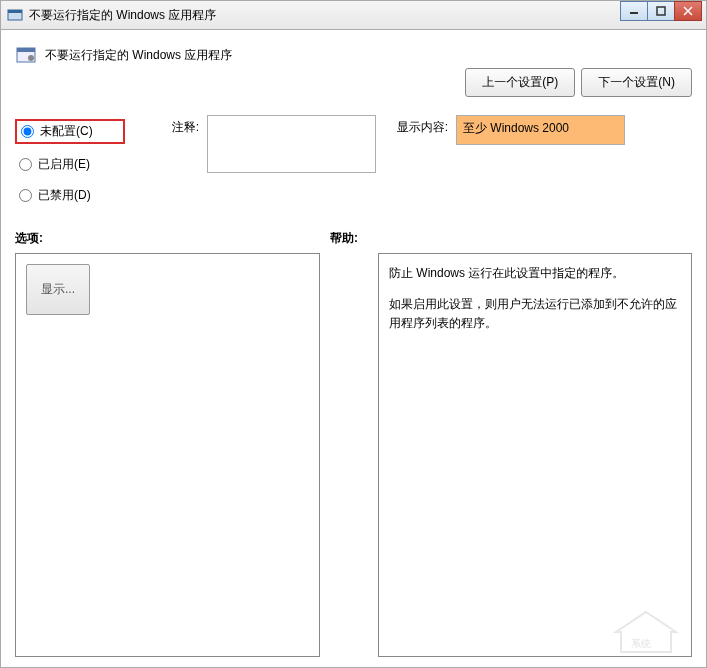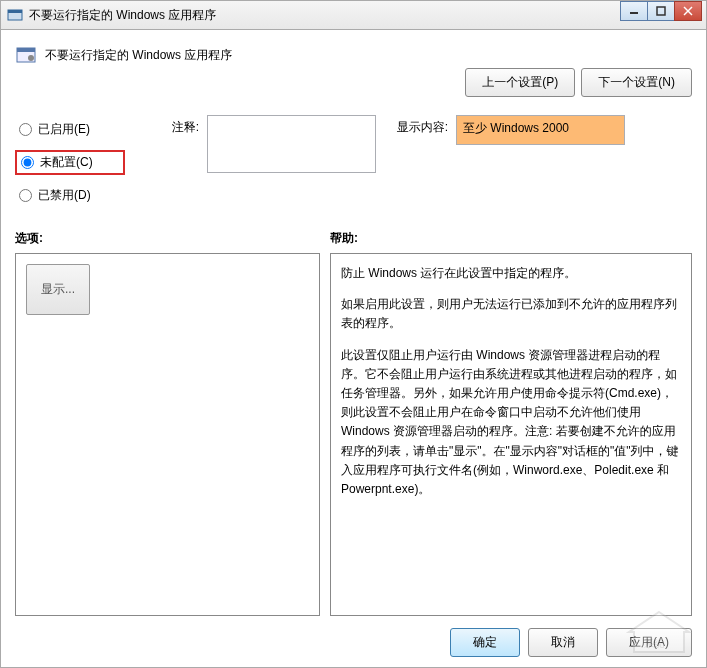--- a/index.html
+++ b/index.html
@@ -35,32 +35,32 @@
     .field-input { flex: 1; border: 1px solid #abadb3; padding: 4px 6px; font-size: 12px; min-height: 58px; resize: none; font-family: inherit; }
     .field-input.single { min-height: 30px; height: 30px; background: #fdba74; }
     
     .section-labels { display: flex; margin-bottom: 6px; font-weight: bold; }
     .section-label { font-size: 12px; }
     .section-label.left { width: 315px; }
     
     .panels { display: flex; gap: 10px; flex: 1; min-height: 0; }
     .panel { border: 1px solid #888; padding: 10px; overflow: auto; }
     .panel.left { width: 305px; }
-    .panel.right { flex: 1; }
+    .panel.right { flex: 1; margin-left: 48px; }
     
     .options-row { display: flex; align-items: center; gap: 12px; }
     .options-text { font-size: 12px; }
     .show-btn { padding: 16px 14px; border: 1px solid #999; background: linear-gradient(#f6f6f6, #e4e4e4); border-radius: 2px; font-size: 12px; color: #555; cursor: pointer; }
     
     .help-text p { margin-bottom: 12px; line-height: 1.6; font-size: 12px; }
     
     .footer { display: flex; justify-content: flex-end; gap: 8px; padding-top: 12px; align-items: center; }
     .footer-btn { padding: 5px 22px; border: 1px solid #888; background: linear-gradient(#fdfdfd, #e9e9e9); border-radius: 3px; font-size: 12px; cursor: pointer; }
     .footer-btn.primary { border-color: #3c7fb1; background: linear-gradient(#eaf6fd, #bee6fd); }
-    .watermark { position: absolute; right: 3px; bottom: 8px; opacity: 0.35; pointer-events: none; }
+    .watermark { position: absolute; right: 16px; bottom: 8px; opacity: 0.35; pointer-events: none; }
     .watermark svg { width: 90px; height: 50px; }
   </style>
 </head>
 <body>
 
 <div class="titlebar">
   <span class="titlebar-icon">
     <svg viewBox="0 0 16 16">
         <rect x="1" y="3" width="14" height="10" fill="#cde" stroke="#369"></rect>
         <rect x="1" y="3" width="14" height="3" fill="#369"></rect>
@@ -101,27 +101,27 @@
       <span class="header-title">不要运行指定的 Windows 应用程序</span>
     </div>
     <div class="nav-buttons">
       <button class="nav-btn">上一个设置(P)</button>
       <button class="nav-btn">下一个设置(N)</button>
     </div>
   </div>
 
   <div class="config-section">
     <div class="radio-column">
+      <div class="radio-item highlighted">
+        <input type="radio" name="state" checked="" style="">
+        <label>未配置(C)</label>
+      </div>
       <div class="radio-item">
         <input type="radio" name="state" style="">
         <label>已启用(E)</label>
-      </div>
-      <div class="radio-item highlighted">
-        <input type="radio" name="state" checked="" style="">
-        <label>未配置(C)</label>
       </div>
       <div class="radio-item">
         <input type="radio" name="state" style="">
         <label>已禁用(D)</label>
       </div>
     </div>
     <div class="fields-column">
       <div class="field-row">
         <span class="field-label">注释:</span>
         <textarea class="field-input" style=""></textarea>
@@ -140,29 +140,23 @@
 
   <div class="panels">
     <div class="panel left">
       <div class="options-row">
         <button class="show-btn">显示...</button>
       </div>
     </div>
     <div class="panel right help-text">
       <p>防止 Windows 运行在此设置中指定的程序。</p>
       <p>如果启用此设置，则用户无法运行已添加到不允许的应用程序列表的程序。</p>
-      <p>此设置仅阻止用户运行由 Windows 资源管理器进程启动的程序。它不会阻止用户运行由系统进程或其他进程启动的程序，如任务管理器。另外，如果允许用户使用命令提示符(Cmd.exe)，则此设置不会阻止用户在命令窗口中启动不允许他们使用 Windows 资源管理器启动的程序。注意: 若要创建不允许的应用程序的列表，请单击"显示"。在"显示内容"对话框的"值"列中，键入应用程序可执行文件名(例如，Winword.exe、Poledit.exe 和 Powerpnt.exe)。</p>
     </div>
   </div>
 
-  <div class="footer">
-    <button class="footer-btn primary">确定</button>
-    <button class="footer-btn">取消</button>
-    <button class="footer-btn">应用(A)</button>
-  </div>
 
 </div>
 
 <div class="watermark">
   <svg viewBox="0 0 90 50">
       <polygon points="45,5 75,25 70,25 70,45 20,45 20,25 15,25" fill="#fff" stroke="#bbb" stroke-width="2"></polygon>
       <text x="30" y="40" font-size="10" fill="#aaa">系统</text>
     </svg>
 </div>
 

